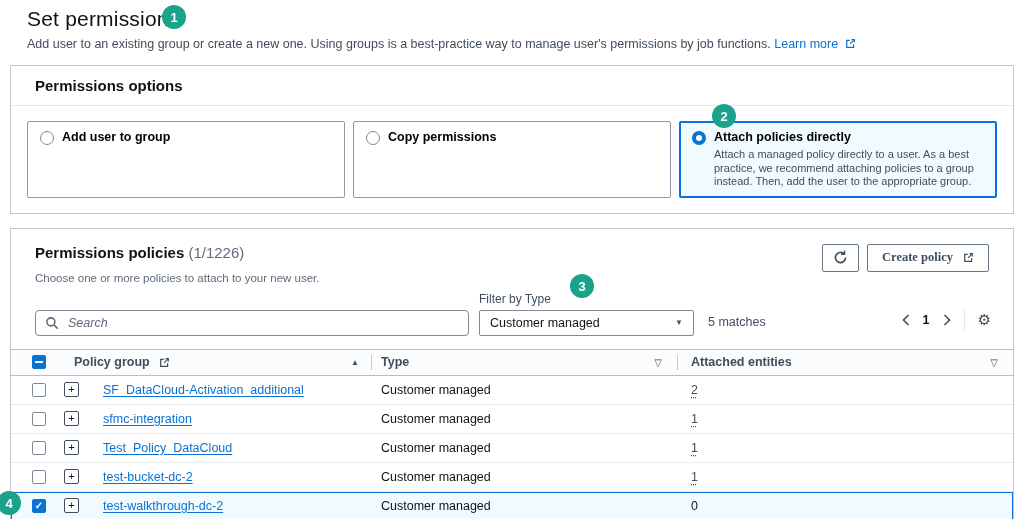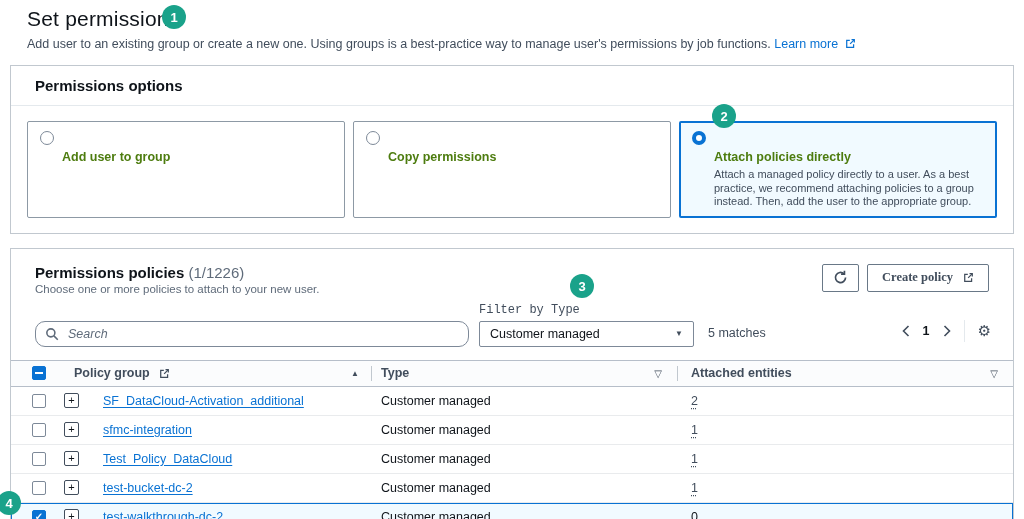--- a/index.html
+++ b/index.html
@@ -29,49 +29,49 @@
   .cards { display:flex; gap:8px; padding:15px 16px; }
   .card {
     flex:1; border:1px solid #8d99a5; border-radius:2px;
     padding:8px 12px; display:flex; gap:8px; align-items:flex-start;
     min-height:61px; background:#fff; cursor:pointer;
   }
   .card.sel { border:2px solid #0972d3; background:#f1faff; padding:7px 11px; }
   .radio { width:14px; height:14px; flex:none; margin-top:1px;
     border:1px solid #7d8998; border-radius:50%; background:#fff; }
   .radio.on { border:4px solid #0972d3; }
-  .card-title { font-size:12.5px; font-weight:700; line-height:15px; color:#4d7c0f;margin-top:20px; }
+  .card-title { font-size:12.5px; font-weight:700; line-height:15px; color:#000000; }
   .card-desc { font-size:11px; line-height:13.5px; color:#414d5c; margin-top:3px; }
 
   
   .policies-panel { margin-top:14px; position:relative; padding-bottom:6px; }
   .pp-head { display:flex; align-items:flex-start; padding:15px 24px 0; }
-  .pp-sub { font-size:11.5px; color:#5f6b7a; margin-top:2px; }
+  .pp-sub { font-size:11.5px; color:#5f6b7a; margin-top:11px; }
   .pp-actions { margin-left:auto; display:flex; gap:8px; }
   .btn {
     height:28px; border:1px solid #697887; background:#fff; border-radius:2px;
     font-family:Liberation Serif, serif; font-size:12.5px; font-weight:700;
     color:#414d5c; display:inline-flex; align-items:center; gap:7px;
     padding:0 14px; cursor:pointer;
   }
   .btn.icon-only { width:37px; padding:0; justify-content:center; }
 
   
   .filter-row { display:flex; align-items:flex-end; padding:8px 20px 13px 24px; gap:10px; }
   .search-box {
-    width:434px; height:26px; border:1px solid #7d8998; border-radius:10px;
+    width:434px; height:26px; border:1px solid #7d8998; border-radius:4px;
     display:flex; align-items:center; gap:7px; padding:0 9px; background:#fff;
   }
   .search-box input {
     border:none; outline:none; flex:1; font-family:"Liberation Sans",sans-serif;
     font-size:12.5px; color:#0f141a; background:transparent;
   }
   .search-box input::placeholder { color:#5f6b7a; font-style:italic; }
   .filter-group { display:flex; flex-direction:column; gap:4px; }
-  .filter-label { font-size:12px; color:#414d5c;font-family:Liberation Mono, monospace; }
+  .filter-label { font-size:12px; color:#414d5c; }
   .dropdown {
     width:215px; height:26px; border:1px solid #7d8998; border-radius:2px;
     display:flex; align-items:center; padding:0 10px; font-size:12.5px;
     color:#0f141a; background:#fff; cursor:pointer;
   }
   .caret { margin-left:auto; font-size:8px; color:#414d5c; }
   .matches { font-size:12.5px; color:#414d5c; padding-bottom:7px; margin-left:4px; }
   .pager { margin-left:auto; display:flex; align-items:center; gap:11px; padding-bottom:5px; }
   .pg-btn { background:none; border:none; padding:2px; cursor:pointer; display:flex; align-items:center; }
   .page-num { font-size:12.5px; font-weight:700; color:#0f141a; }

